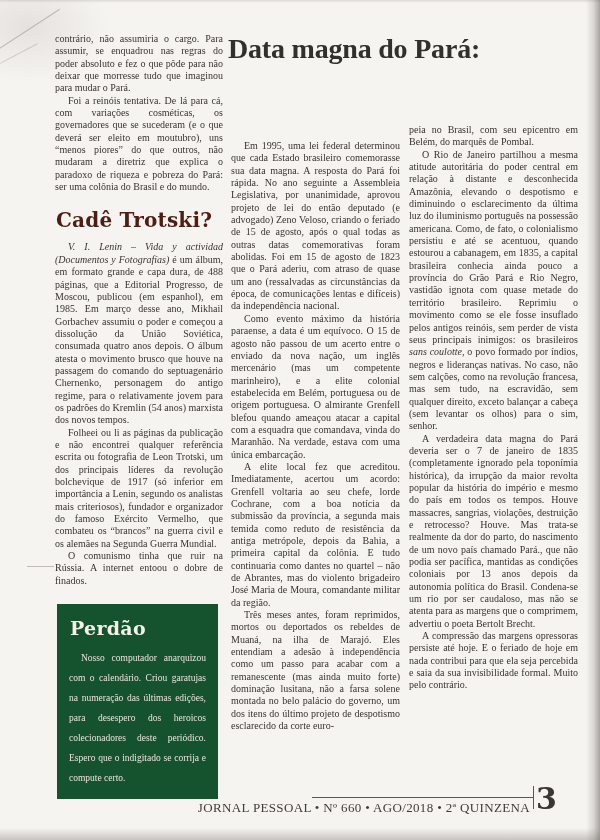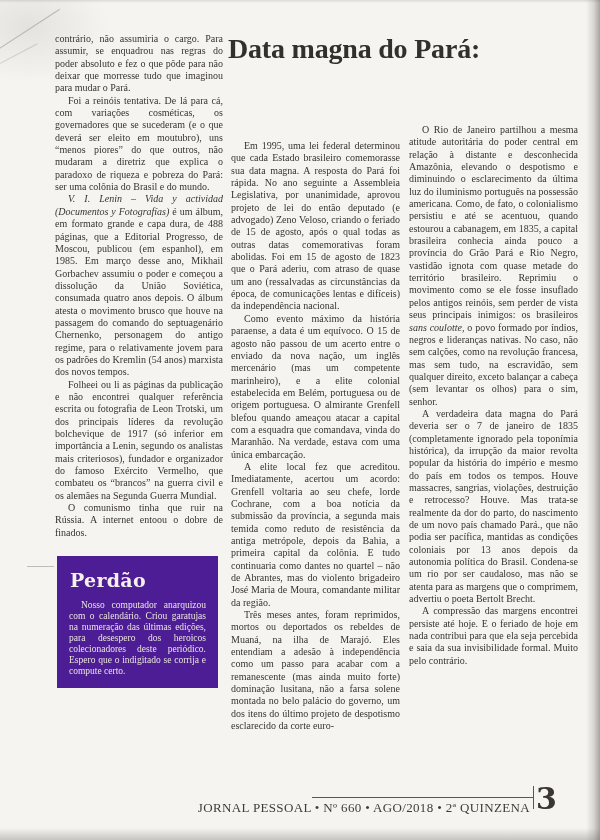--- a/index.html
+++ b/index.html
@@ -20,28 +20,28 @@
   
   .leftcol { position:absolute; left:55px; top:33px; width:168px; }
   .section-heading {
     margin:15px 0 9px 1px;
     font-family:"DejaVu Serif", serif; font-weight:bold;
     font-size:20px; letter-spacing:0.2px; color:#4e1d14;
   }
   .pardon-box {
     box-sizing:border-box; margin-top:17px; margin-left:2px;
     width:161px; min-height:130px; padding:13px 12px 11px;
-    background:#4c1d95;
+    background:#14532d;
   }
   .pardon-title {
     margin:0 0 9px 1px; font-family:"DejaVu Serif", serif; font-weight:bold;
     font-size:19px; letter-spacing:0.3px; color:#f5f0ea;
   }
   .pardon-body {
-    margin:0; font-size:9.5px; line-height:11px; text-align:justify;
+    margin:0; font-size:9.5px; line-height:20px; text-align:justify;
     text-indent:12px; color:#ece5de; font-family:"Liberation Serif", serif;
   }
 
   
   .headline {
     position:absolute; left:228px; top:30px; width:356px; margin:0;
     text-align:left; font-weight:600; font-size:28px; line-height:37.5px;
     color:#32302d; font-family:"Liberation Serif", serif; letter-spacing:-0.2px;
   }
   .col1 { position:absolute; left:231px; top:140px; width:169px; }
@@ -93,20 +93,21 @@
 </style>
 </head>
 <body>
 
 <div class="page">
 
   <div class="leftcol">
     <p class="bodytext">contrário, não assumiria o cargo. Para assumir, se enquadrou nas regras do poder absoluto e fez o que pôde para não deixar que morresse tudo que imaginou para mudar o Pará.</p>
     <p class="bodytext ind">Foi a reinóis tentativa. De lá para cá, com variações cosméticas, os governadores que se sucederam (e o que deverá ser eleito em moutubro), uns “menos piores” do que outros, não mudaram a diretriz que explica o paradoxo de riqueza e pobreza do Pará: ser uma colônia do Brasil e do mundo.</p>
 
+    <h2 class="section-heading">Cadê Trotski?</h2>
 
     <p class="bodytext ind"><em>V. I. Lenin – Vida y actividad (Documentos y Fotografías)</em><span> é um álbum, em formato grande e capa dura, de 488 páginas, que a Editorial Progresso, de Moscou, publicou (em espanhol), em 1985. Em março desse ano, Mikhail Gorbachev assumiu o poder e começou a dissolução da União Soviética, consumada quatro anos depois. O álbum atesta o movimento brusco que houve na passagem do comando do septuagenário Chernenko, personagem do antigo regime, para o relativamente jovem para os padrões do Kremlin (54 anos) marxista dos novos tempos.</span></p>
     <p class="bodytext ind">Folheei ou li as páginas da publicação e não encontrei qualquer referência escrita ou fotografia de Leon Trotski, um dos principais líderes da revolução bolchevique de 1917 (só inferior em importância a Lenin, segundo os analistas mais criteriosos), fundador e organizador do famoso Exército Vermelho, que combateu os “brancos” na guerra civil e os alemães na Segunda Guerra Mundial.</p>
     <p class="bodytext ind">O comunismo tinha que ruir na Rússia. A internet entoou o dobre de finados.</p>
 
     <div class="pardon-box">
       <h3 class="pardon-title">Perdão</h3>
       <p class="pardon-body">Nosso computador anarquizou com o calendário. Criou garatujas na numeração das últimas edições, para desespero dos heroicos colecionadores deste periódico. Espero que o indigitado se corrija e compute certo.</p>
     </div>
   </div>
@@ -114,23 +115,24 @@
   <h1 class="headline"><span>Data magna do Pará:</span><br></h1>
 
   <div class="col1">
     <p class="bodytext ind">Em 1995, uma lei federal determinou que cada Estado brasileiro comemorasse sua data magna. A resposta do Pará foi rápida. No ano seguinte a Assembleia Legislativa, por unanimidade, aprovou projeto de lei do então deputado (e advogado) Zeno Veloso, criando o feriado de 15 de agosto, após o qual todas as outras datas comemorativas foram abolidas. Foi em 15 de agosto de 1823 que o Pará aderiu, com atraso de quase um ano (ressalvadas as circunstâncias da época, de comunicações lentas e difíceis) da independência nacional.</p>
     <p class="bodytext ind">Como evento máximo da história paraense, a data é um equívoco. O 15 de agosto não passou de um acerto entre o enviado da nova nação, um inglês mercenário (mas um competente marinheiro), e a elite colonial estabelecida em Belém, portuguesa ou de origem portuguesa. O almirante Grenfell blefou quando ameaçou atacar a capital com a esquadra que comandava, vinda do Maranhão. Na verdade, estava com uma única embarcação.</p>
     <p class="bodytext ind">A elite local fez que acreditou. Imediatamente, acertou um acordo: Grenfell voltaria ao seu chefe, lorde Cochrane, com a boa notícia da submissão da província, a segunda mais temida como reduto de resistência da antiga metrópole, depois da Bahia, a primeira capital da colônia. E tudo continuaria como dantes no quartel – não de Abrantes, mas do violento brigadeiro José Maria de Moura, comandante militar da região.</p>
     <p class="bodytext ind">Três meses antes, foram reprimidos, mortos ou deportados os rebeldes de Muaná, na ilha de Marajó. Eles entendiam a adesão à independência como um passo para acabar com a remanescente (mas ainda muito forte) dominação lusitana, não a farsa solene montada no belo palácio do governo, um dos itens do último projeto de despotismo esclarecido da corte euro-</p>
   </div>
 
   <div class="col2">
+    <p class="bodytext">peia no Brasil, com seu epicentro em Belém, do marquês de Pombal.</p>
     <p class="bodytext ind"><span>O Rio de Janeiro partilhou a mesma atitude autoritária do poder central em relação à distante e desconhecida Amazônia, elevando o despotismo e diminuindo o esclarecimento da última luz do iluminismo português na possessão americana. Como, de fato, o colonialismo persistiu e até se acentuou, quando estourou a cabanagem, em 1835, a capital brasileira conhecia ainda pouco a província do Grão Pará e Rio Negro, vastidão ignota com quase metade do território brasileiro. Reprimiu o movimento como se ele fosse insuflado pelos antigos reinóis, sem perder de vista seus principais inimigos: os brasileiros </span><em>sans coulotte</em><span>, o povo formado por índios, negros e lideranças nativas. No caso, não sem calções, como na revolução francesa, mas sem tudo, na escravidão, sem qualquer direito, exceto balançar a cabeça (sem levantar os olhos) para o sim, senhor.</span></p>
     <p class="bodytext ind">A verdadeira data magna do Pará deveria ser o 7 de janeiro de 1835 (completamente ignorado pela toponímia histórica), da irrupção da maior revolta popular da história do império e mesmo do país em todos os tempos. Houve massacres, sangrias, violações, destruição e retrocesso? Houve. Mas trata-se realmente da dor do parto, do nascimento de um novo país chamado Pará., que não podia ser pacífica, mantidas as condições coloniais por 13 anos depois da autonomia política do Brasil. Condena-se um rio por ser caudaloso, mas não se atenta para as margens que o comprimem, advertiu o poeta Bertolt Brecht.</p>
-    <p class="bodytext ind">A compressão das margens encontrei persiste até hoje. E o feriado de hoje em nada contribui para que ela seja percebida e saia da sua invisibilidade formal. Muito pelo contrário.</p>
+    <p class="bodytext ind">A compressão das margens opressoras persiste até hoje. E o feriado de hoje em nada contribui para que ela seja percebida e saia da sua invisibilidade formal. Muito pelo contrário.</p>
   </div>
 
   <div class="footer-rule"></div>
   <div class="footer-vline"></div>
   <span class="footer-text">JORNAL PESSOAL • Nº 660 • AGO/2018 • 2ª QUINZENA</span>
   <span class="page-num">3</span>
 
   <div class="smudge-topleft"></div>
   <div class="crease-a"></div>
   <div class="crease-b"></div>

